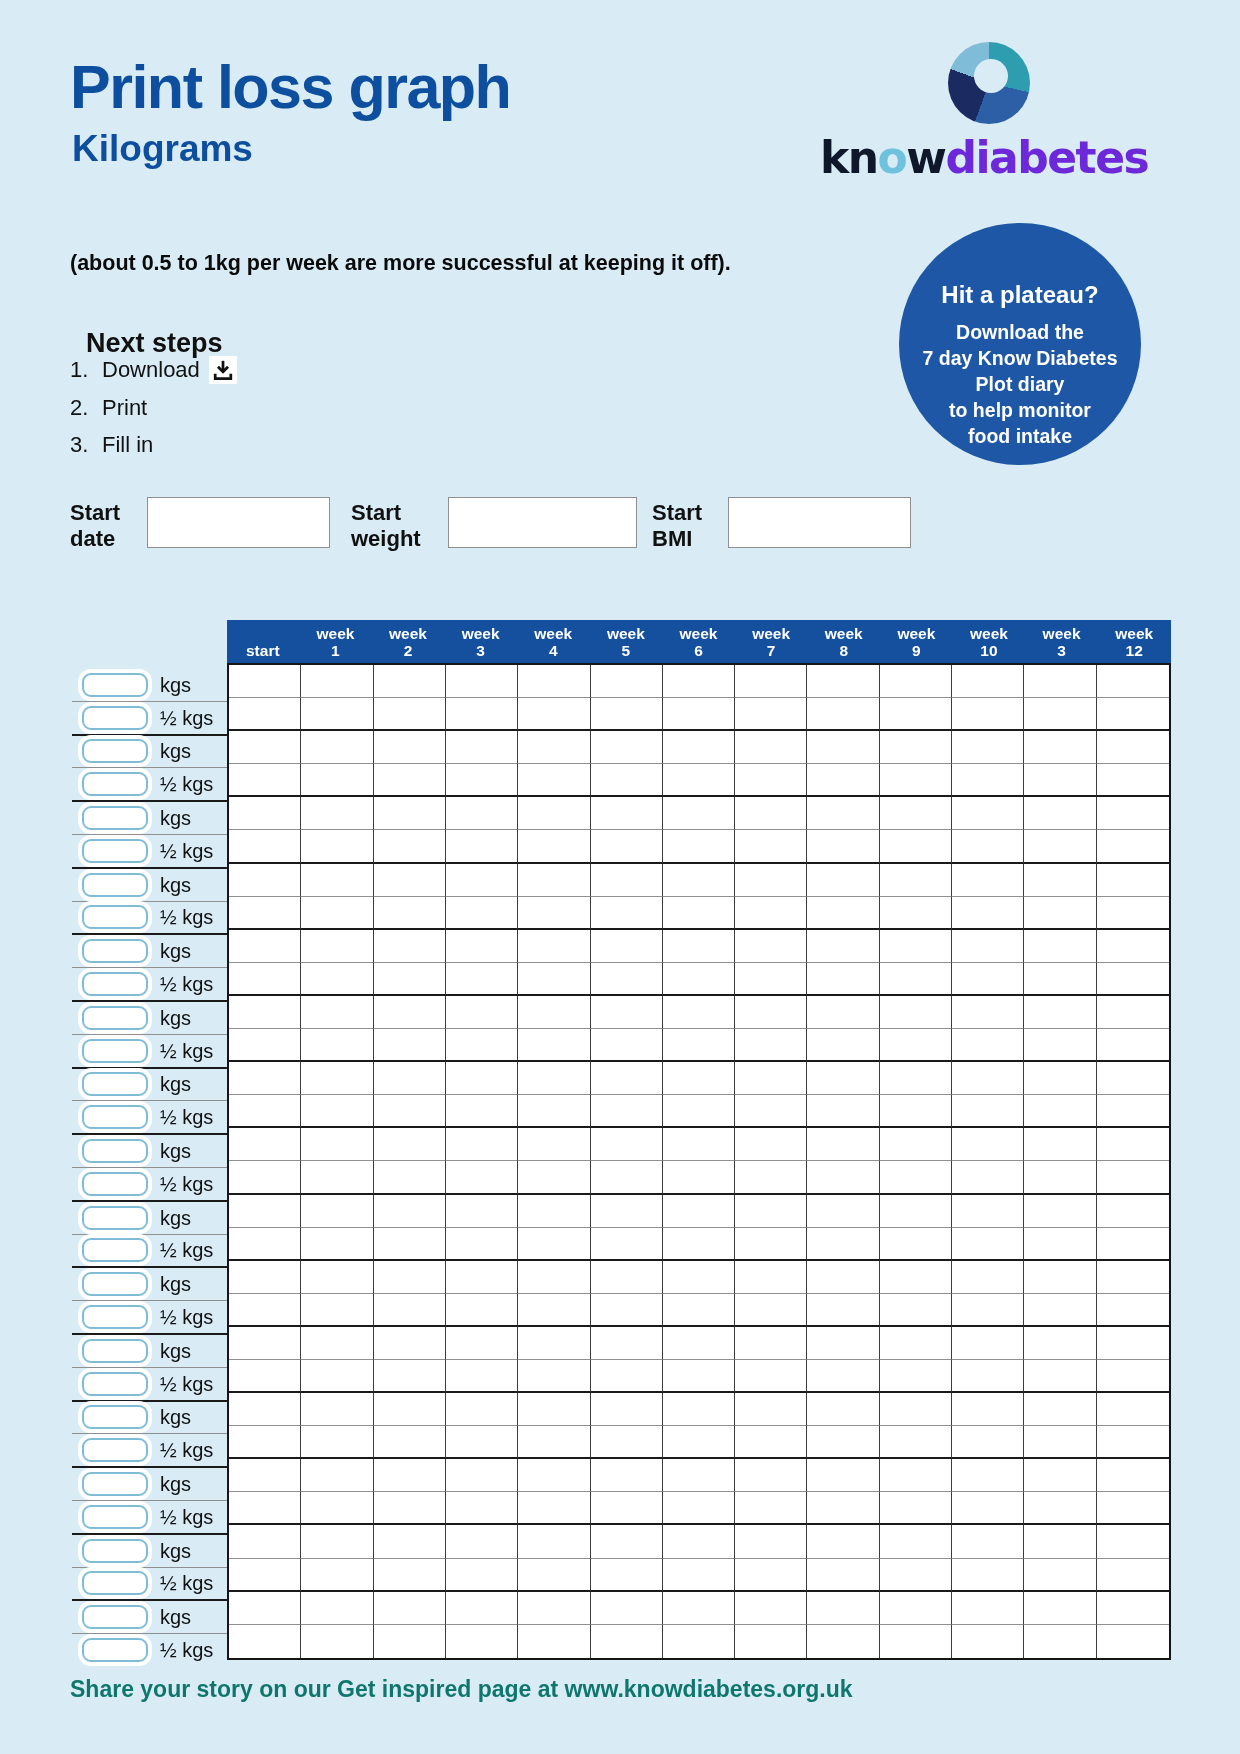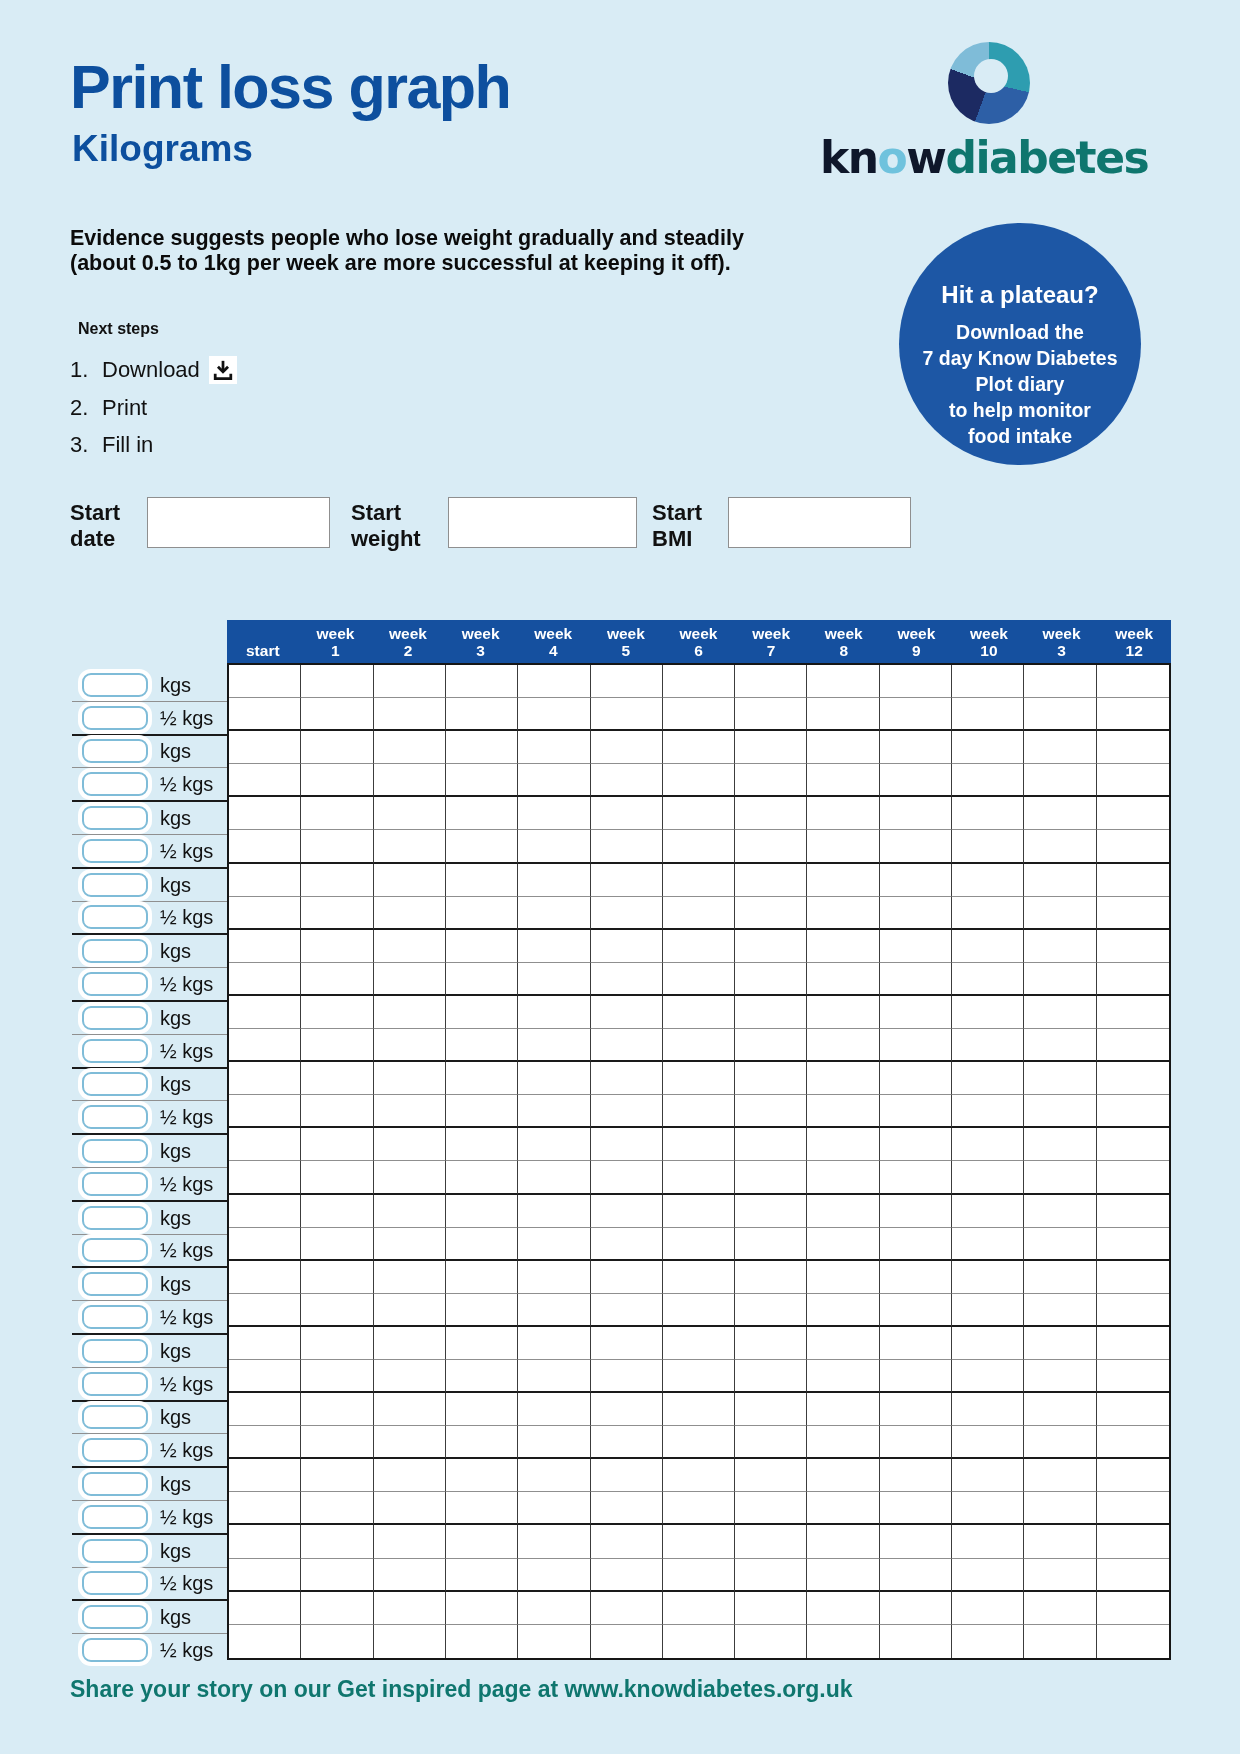--- a/index.html
+++ b/index.html
@@ -30,30 +30,30 @@
     content:""; position:absolute; left:26px; top:17px;
     width:34px; height:34px; border-radius:50%; background:#d9ecf5;
   }
   .wordmark{
     position:absolute; left:820px; top:132px;
     font-family:"DejaVu Sans", sans-serif;
     font-size:44px; font-weight:bold; letter-spacing:-1.5px;
   }
   .wm-blue{color:#0f172a;}
   .wm-light{color:#6fc2dd;}
-  .wm-navy{color:#0f766e;}
+  .wm-navy{color:#6d28d9;}
   
   .intro{
     position:absolute; left:70px; top:226px; margin:0;
     font-size:21.5px; font-weight:bold; line-height:25px; color:#0b0b0b;
   }
   
   .next-steps-heading{
-    position:absolute; left:70px; top:312px; margin:8px;
-    font-size:16px; font-weight:bold;
+    position:absolute; left:70px; top:312px; margin:16px;
+    font-size:27px; font-weight:bold;
   }
   .steps{
     position:absolute; left:70px; top:356px; margin:0; padding:0;
     list-style:none; font-size:22px;
   }
   .steps li{margin-bottom:11px; display:flex; align-items:center;}
   .step-num{display:inline-block; width:32px;}
   .dl-icon{
     display:inline-flex; align-items:center; justify-content:center;
     width:28px; height:28px; background:#fff; margin-left:9px;
@@ -138,21 +138,21 @@
 <body>
 
 <div class="page">
 
   <h1 class="title">Print loss graph</h1>
   <h2 class="subtitle">Kilograms</h2>
 
   <div class="logo-swirl"></div>
   <div class="wordmark"><span class="wm-blue">kn</span><span class="wm-light">o</span><span class="wm-blue">w</span><span class="wm-navy">diabetes</span></div>
 
-  <p class="intro"><span>Evidence suggests people who lose weight gradually and steadily</span><br><span>(about 0.5 to 1kg per week are more successful at keeping it off).</span></p>
+  <p class="intro"><br><span>(about 0.5 to 1kg per week are more successful at keeping it off).</span></p>
 
   <h3 class="next-steps-heading">Next steps</h3>
   <ol class="steps">
     <li>
       <span class="step-num">1.</span>
       <span>Download</span>
       <span class="dl-icon">
         <svg width="22" height="22" viewBox="0 0 24 24" fill="none" stroke="#111" stroke-width="3">
           <path d="M12 2v11"></path>
             <path d="M6.5 8.5 12 14l5.5-5.5"></path>

